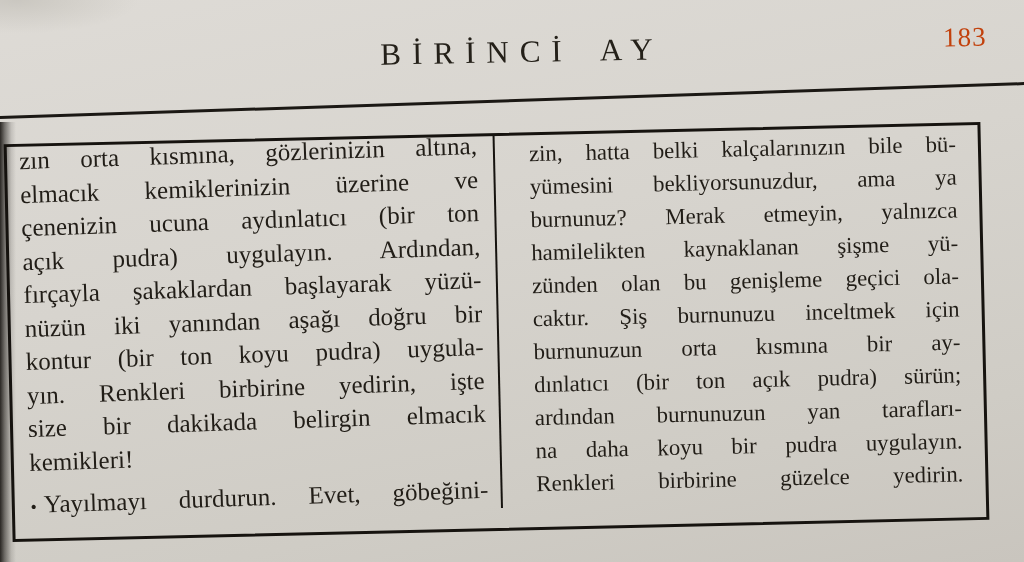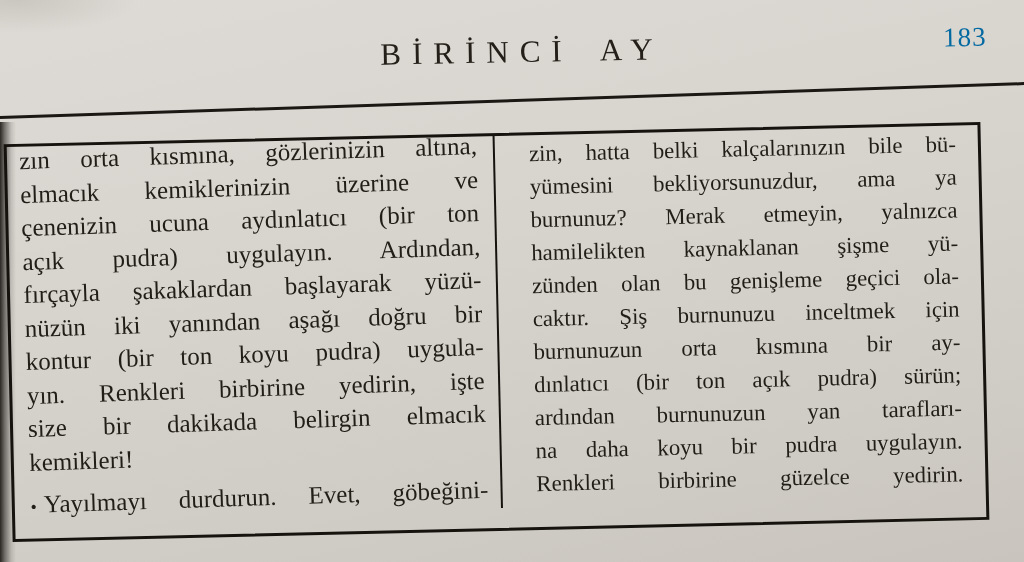--- a/index.html
+++ b/index.html
@@ -6,21 +6,21 @@
   body {
     width: 1024px; height: 562px;
     position: relative;
     overflow: hidden;
     background: linear-gradient(168deg, #dedbd6 0%, #d7d4ce 42%, #cfccc5 78%, #c9c5be 100%);
     font-family: "Liberation Serif", "DejaVu Serif", serif;
     color: #221e18;
   }
   .page-number {
     position: absolute; top: 22px; right: 38px;
-    font-size: 27px; letter-spacing: 1px; color: #0369a1;
+    font-size: 27px; letter-spacing: 1px; color: #c2410c;
     transform: rotate(-1deg);
   }
   .page-header {
     position: absolute; top: 34px; left: 10px; width: 100%;
     text-align: center;
     font-size: 31px; letter-spacing: 11px; word-spacing: 10px;
     color: #242019;
     transform: rotate(-1.1deg);
   }
   .header-rule {

